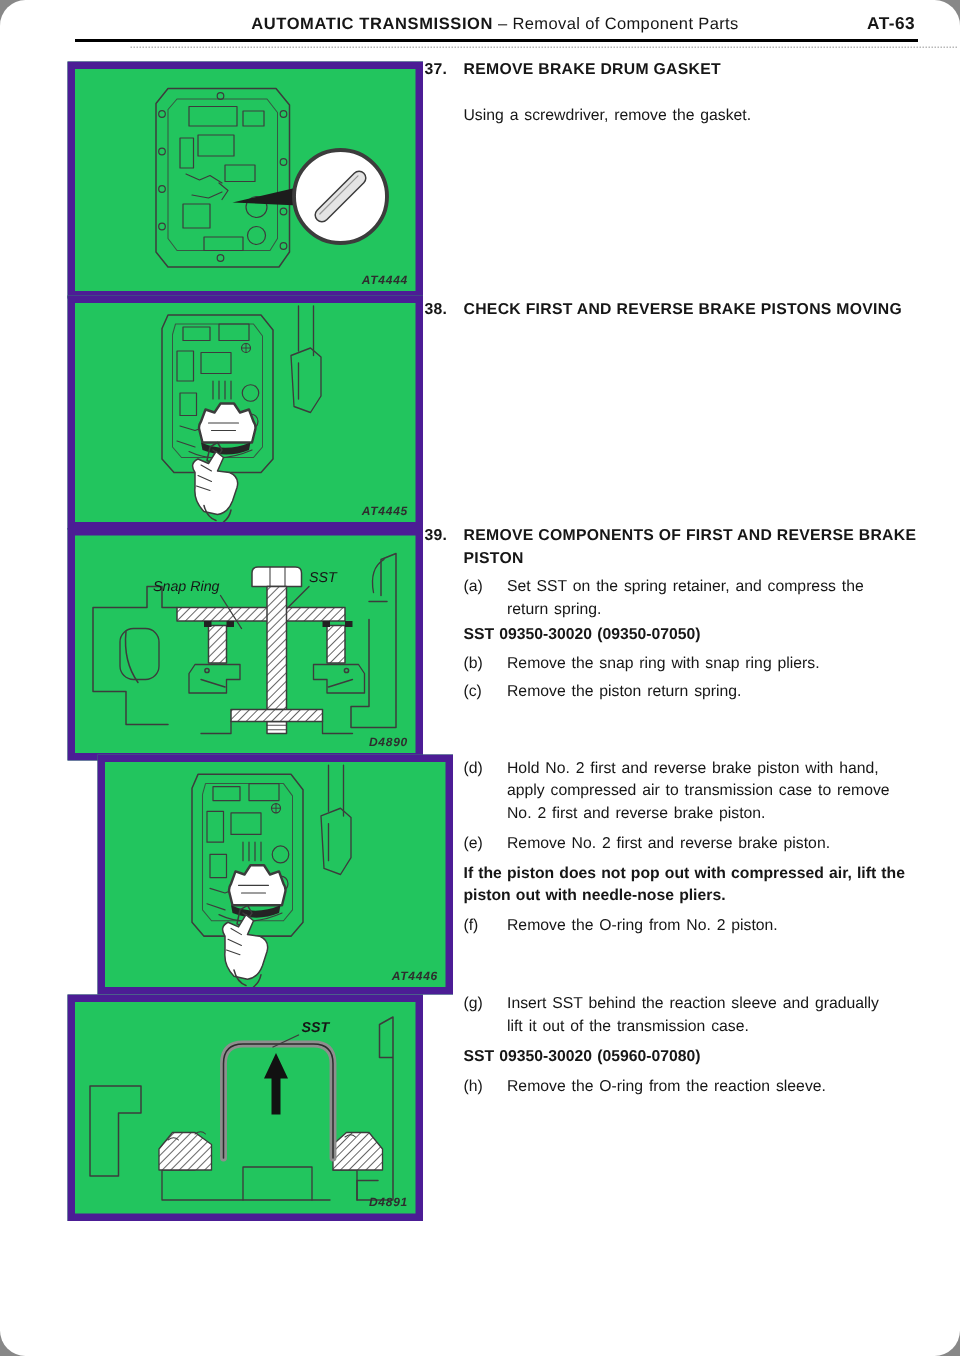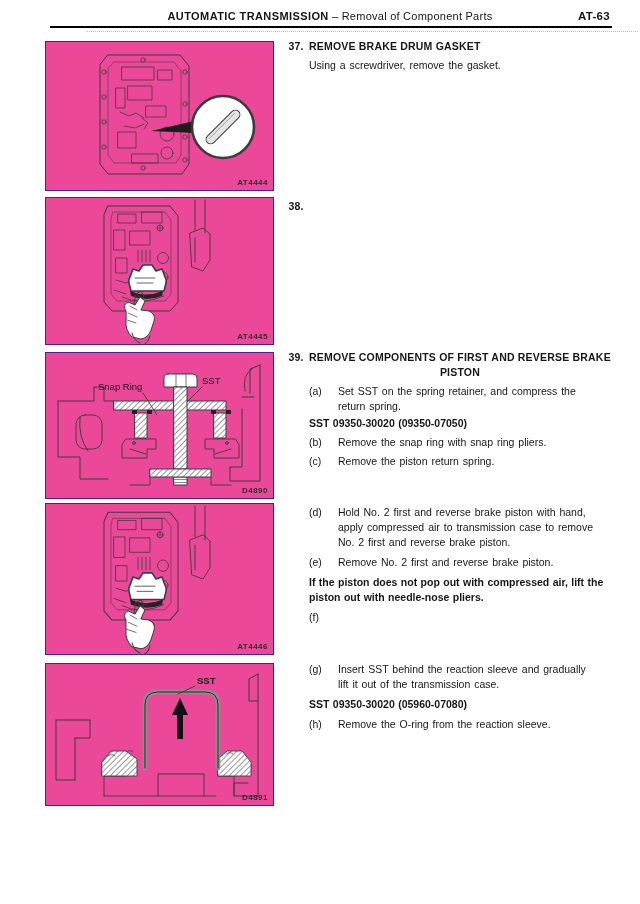--- a/index.html
+++ b/index.html
@@ -1,43 +1,43 @@
 <!DOCTYPE html>
 <html><head>
 <meta charset="utf-8">
 <style>
   html,body{margin:0;padding:0;background:#888;}
   .page{
     position:relative;width:640px;height:904px;background:#ffffff;
     font-family:"Liberation Sans",sans-serif;color:#161616;
-    margin:0 auto;overflow:hidden;
+    margin:0 auto;overflow:hidden;border-radius:17px;
   }
   
   .hdr-title{position:absolute;top:10px;left:50px;right:30px;text-align:center;
     font-size:11px;letter-spacing:.25px;white-space:nowrap;}
   .hdr-title .b{font-weight:bold;letter-spacing:.4px;}
   .hdr-page{position:absolute;top:10px;right:30px;font-weight:bold;font-size:11.5px;letter-spacing:.3px;}
   .rule{position:absolute;top:26px;left:50px;width:562px;height:2px;background:#000;}
   .rule2{position:absolute;top:31px;left:87px;width:551px;border-top:1px dotted #b8b8b8;}
   
-  .fig{position:absolute;left:45px;width:227px;border:1px solid #4c1d95;background:#ec4899;}
+  .fig{position:absolute;left:45px;width:227px;border:5px solid #4c1d95;background:#22c55e;font-style:italic;}
   .fig svg{display:block;width:100%;height:100%;}
   .figcode{position:absolute;right:5px;bottom:3px;font-size:8px;font-weight:bold;
     color:#2e2e2e;letter-spacing:.5px;}
   #fig1{top:41px;height:148px;}
   #fig2{top:197px;height:146px;}
   #fig3{top:352px;height:145px;}
-  #fig4{top:503px;height:150px;}
+  #fig4{top:503px;height:150px;margin-left:20px;}
   #fig5{top:663px;height:141px;}
   
   .step{position:absolute;left:283px;width:334px;font-size:10.5px;line-height:15px;}
-  .step-head{display:flex;font-weight:bold;letter-spacing:.2px;text-align:center;}
+  .step-head{display:flex;font-weight:bold;letter-spacing:.2px;}
   .step-num{width:26px;flex:none;}
   .step-headtext{white-space:pre;}
-  .step-body{margin-left:26px;margin-top:4px;white-space:pre;word-spacing:1px;}
+  .step-body{margin-left:26px;margin-top:16px;white-space:pre;word-spacing:1px;}
   .item{display:flex;margin-left:26px;margin-top:4px;}
   .item.mt5{margin-top:5px;}
   .item-label{width:29px;flex:none;}
   .item-text{white-space:pre;word-spacing:1px;}
   .plain{margin-left:26px;margin-top:2px;white-space:pre;font-weight:bold;word-spacing:.5px;}
   .plain.mt5{margin-top:5px;}
   svg text{font-family:"Liberation Sans",sans-serif;fill:#161616;stroke:none;}
 </style>
 </head>
 <body>
@@ -235,20 +235,21 @@
     <div class="step-head">
       <span class="step-num">37.</span>
       <span class="step-headtext">REMOVE BRAKE DRUM GASKET</span>
     </div>
     <div class="step-body">Using a screwdriver, remove the gasket.</div>
   </section>
 
   <section class="step" style="top:199px">
     <div class="step-head">
       <span class="step-num">38.</span>
+      <span class="step-headtext">CHECK FIRST AND REVERSE BRAKE PISTONS MOVING</span>
     </div>
   </section>
 
   <section class="step" style="top:350px">
     <div class="step-head">
       <span class="step-num">39.</span>
       <span class="step-headtext">REMOVE COMPONENTS OF FIRST AND REVERSE BRAKE
 PISTON</span>
     </div>
     <div class="item">
@@ -275,20 +276,21 @@
 No. 2 first and reverse brake piston.</span>
     </div>
     <div class="item mt5">
       <span class="item-label">(e)</span>
       <span class="item-text">Remove No. 2 first and reverse brake piston.</span>
     </div>
     <div class="plain mt5">If the piston does not pop out with compressed air, lift the
 piston out with needle-nose pliers.</div>
     <div class="item mt5">
       <span class="item-label">(f)</span>
+      <span class="item-text">Remove the O-ring from No. 2 piston.</span>
     </div>
   </section>
 
   <section class="step" style="top:662px">
     <div class="item" style="margin-top:0">
       <span class="item-label">(g)</span>
       <span class="item-text">Insert SST behind the reaction sleeve and gradually
 lift it out of the transmission case.</span>
     </div>
     <div class="plain mt5">SST 09350-30020 (05960-07080)</div>

